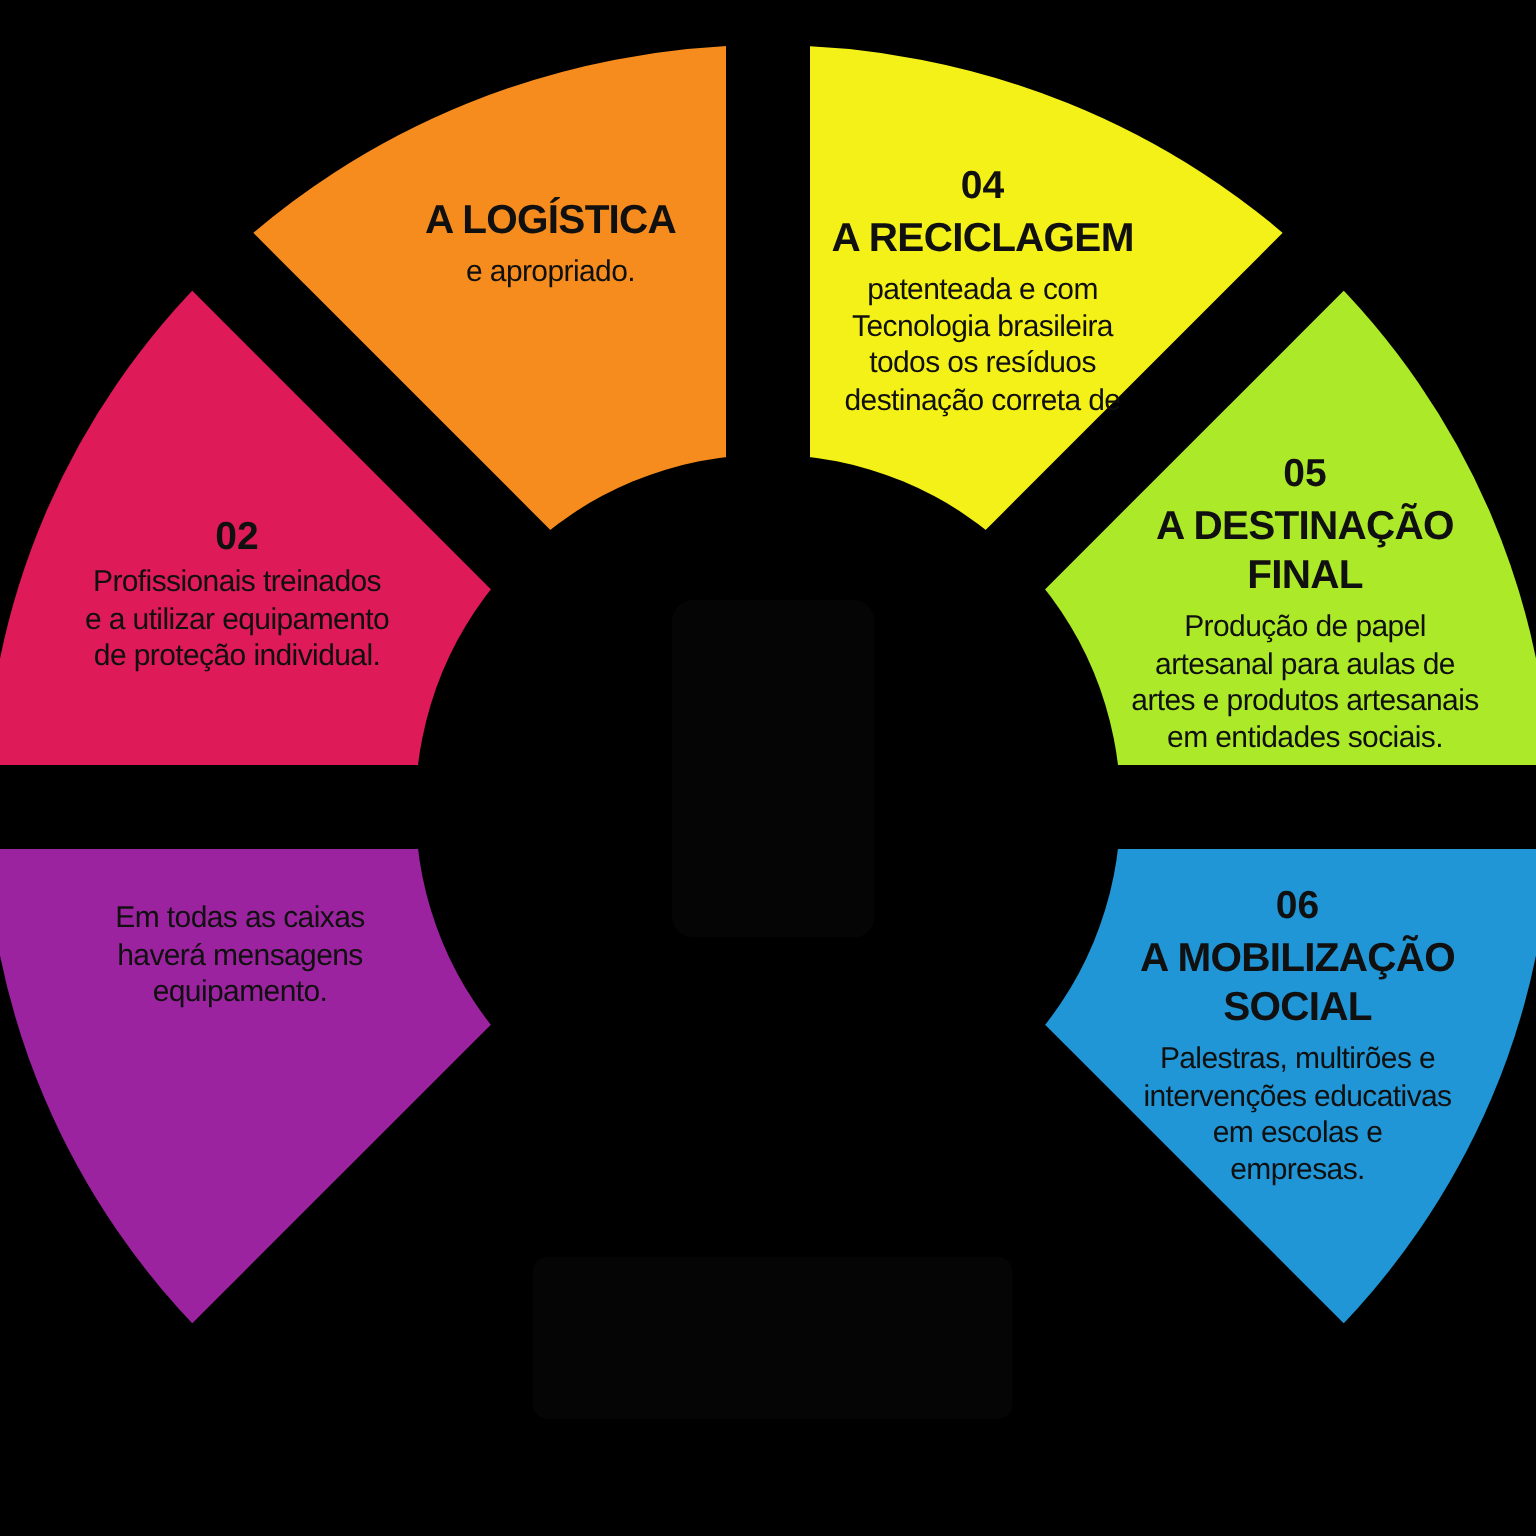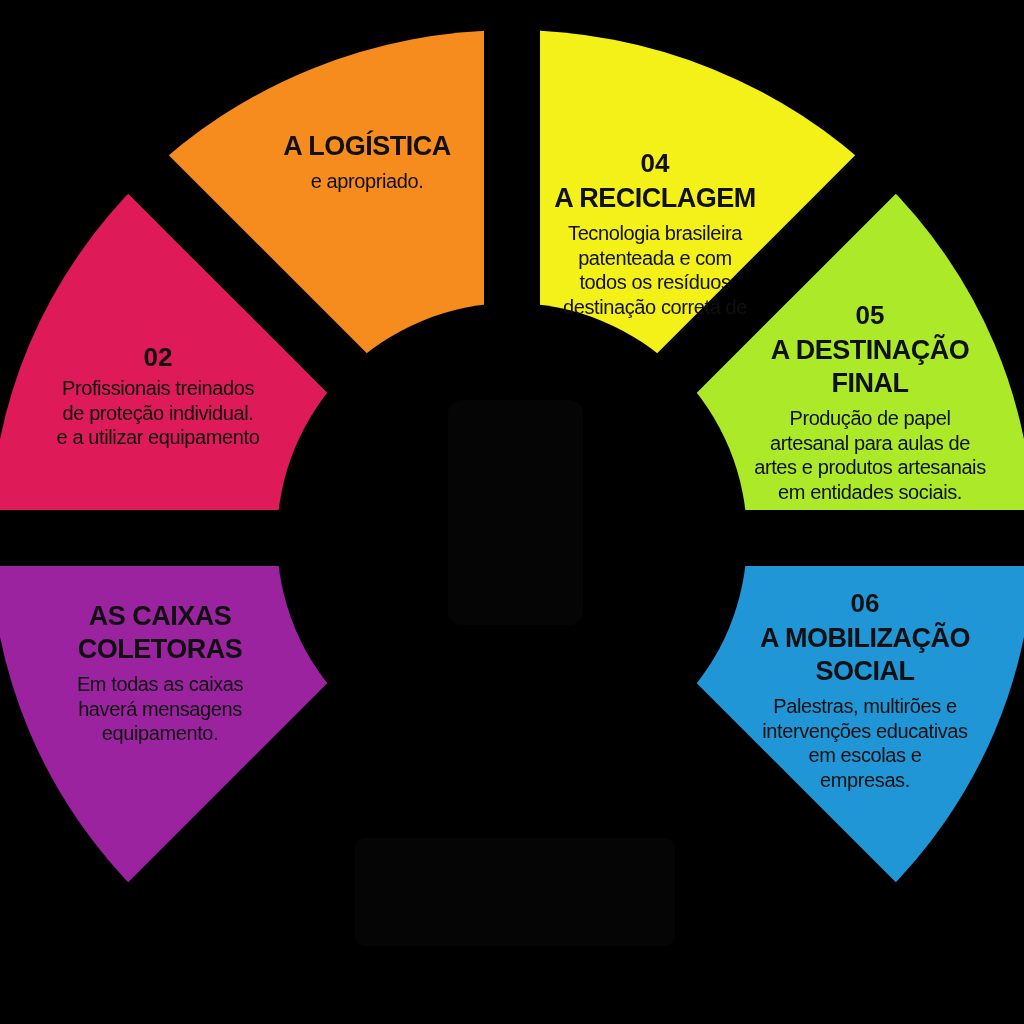--- a/index.html
+++ b/index.html
@@ -8,21 +8,21 @@
   svg{position:absolute;left:0;top:0;}
   .seg-text{position:absolute;text-align:center;color:#101010;z-index:3;}
   .num{font-size:26px;font-weight:700;line-height:30px;margin-bottom:4px;}
   .title{font-size:27px;font-weight:700;line-height:33px;letter-spacing:-0.5px;margin-bottom:6px;}
   .desc{font-size:20px;font-weight:400;line-height:24.5px;letter-spacing:-0.4px;}
   .tl,.dl{display:block;white-space:nowrap;}
   
   .seg-p1{left:10px;  top:600px; width:300px;}  
   .seg-p2{left:8px;   top:342px; width:300px;}  
   .seg-p3{left:217px; top:130px; width:300px;}  
-  .seg-p4{left:505px; top:108px; width:300px;margin-top:40px;}  
+  .seg-p4{left:505px; top:108px; width:300px;}  
   .seg-p5{left:705px; top:300px; width:330px;}  
   .seg-p6{left:700px; top:588px; width:330px;}  
   
   .center-emblem{position:absolute;left:448px;top:400px;width:135px;height:225px;
                  background:#050505;border-radius:14px;z-index:1;}
   .wordmark{position:absolute;left:355px;top:838px;width:320px;height:108px;
             background:#050505;border-radius:10px;z-index:1;}
 </style>
 </head>
 <body>
@@ -40,57 +40,53 @@
       <rect x="-1200" y="-28" width="2400" height="56" fill="#000000" transform="translate(512 538) rotate(45)"></rect>
       <rect x="-1200" y="-28" width="2400" height="56" fill="#000000" transform="translate(512 538) rotate(90)"></rect>
       <rect x="-1200" y="-28" width="2400" height="56" fill="#000000" transform="translate(512 538) rotate(135)"></rect>
       <circle cx="512" cy="538" r="235" fill="#000000"></circle>
     </svg>
 
   <div class="center-emblem"></div>
   <div class="wordmark"></div>
 
   <div class="seg-text seg-p1">
-    <div class="title">
-      <span class="tl">AS CAIXAS</span>
-      <span class="tl">COLETORAS</span>
-    </div>
     <div class="desc">
       <span class="dl">Em todas as caixas</span>
       <span class="dl">haverá mensagens</span>
       <span class="dl">equipamento.</span>
     </div>
   </div>
 
   <div class="seg-text seg-p2">
     <div class="num">02</div>
     <div class="desc">
       <span class="dl">Profissionais treinados</span>
+      <span class="dl">e a utilizar equipamento</span>
       <span class="dl">de proteção individual.</span>
-      <span class="dl">e a utilizar equipamento</span>
     </div>
   </div>
 
   <div class="seg-text seg-p3">
     <div class="title">
       <span class="tl">A LOGÍSTICA</span>
     </div>
     <div class="desc">
       <span class="dl">e apropriado.</span>
     </div>
   </div>
 
   <div class="seg-text seg-p4">
     <div class="num">04</div>
     <div class="title">
       <span class="tl">A RECICLAGEM</span>
     </div>
     <div class="desc">
+      <span class="dl">patenteada e com</span>
       <span class="dl">Tecnologia brasileira</span>
-      <span class="dl">patenteada e com</span>
       <span class="dl">todos os resíduos</span>
       <span class="dl">destinação correta de</span>
     </div>
   </div>
 
   <div class="seg-text seg-p5">
     <div class="num">05</div>
     <div class="title">
       <span class="tl">A DESTINAÇÃO</span>
       <span class="tl">FINAL</span>

